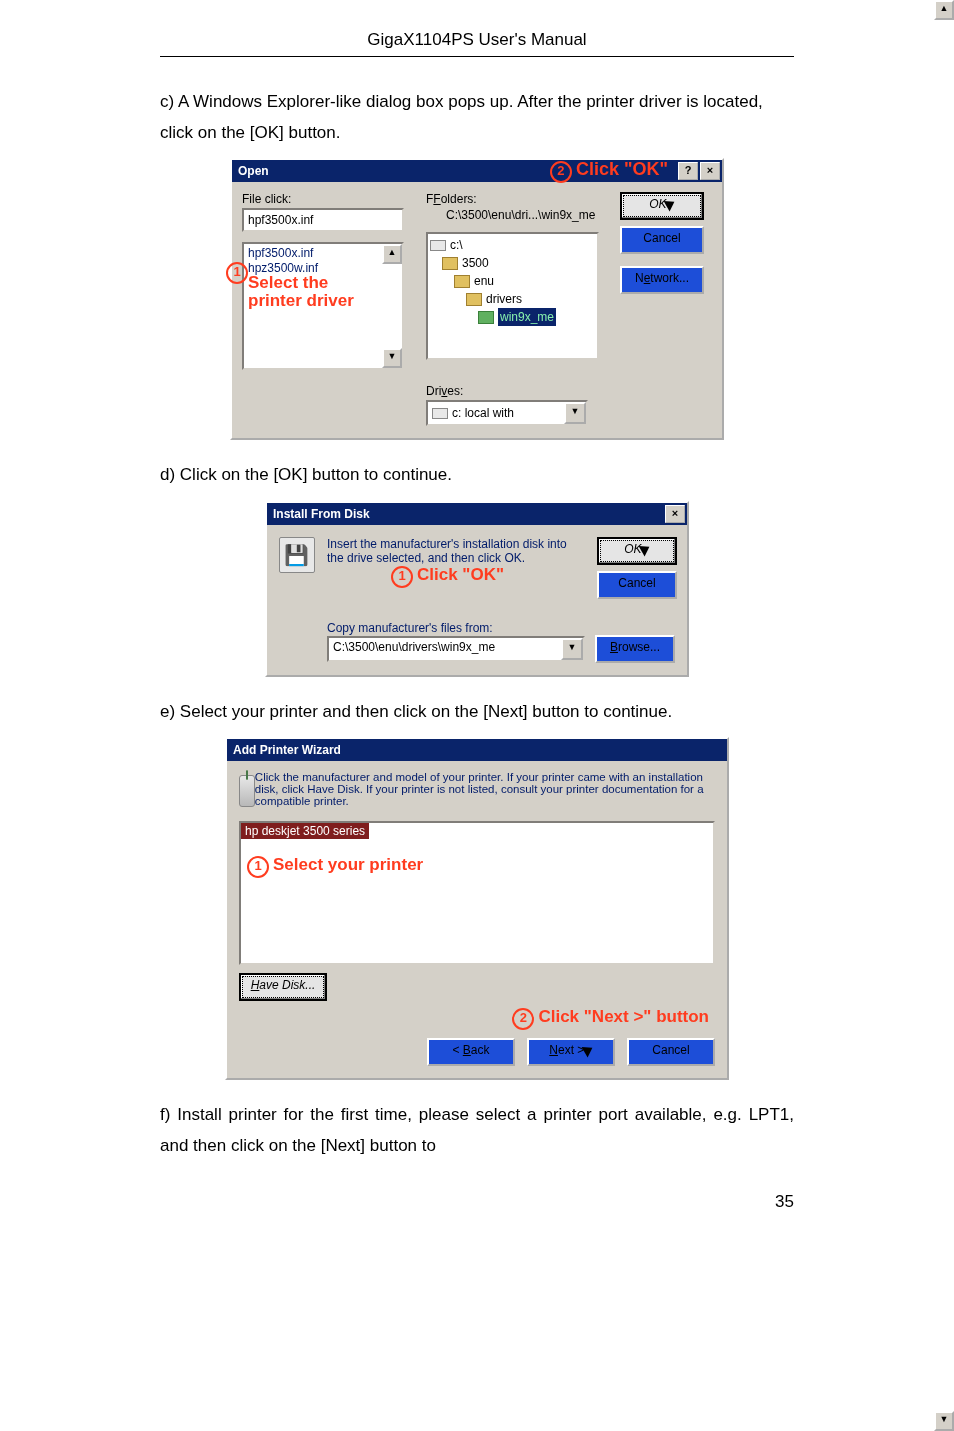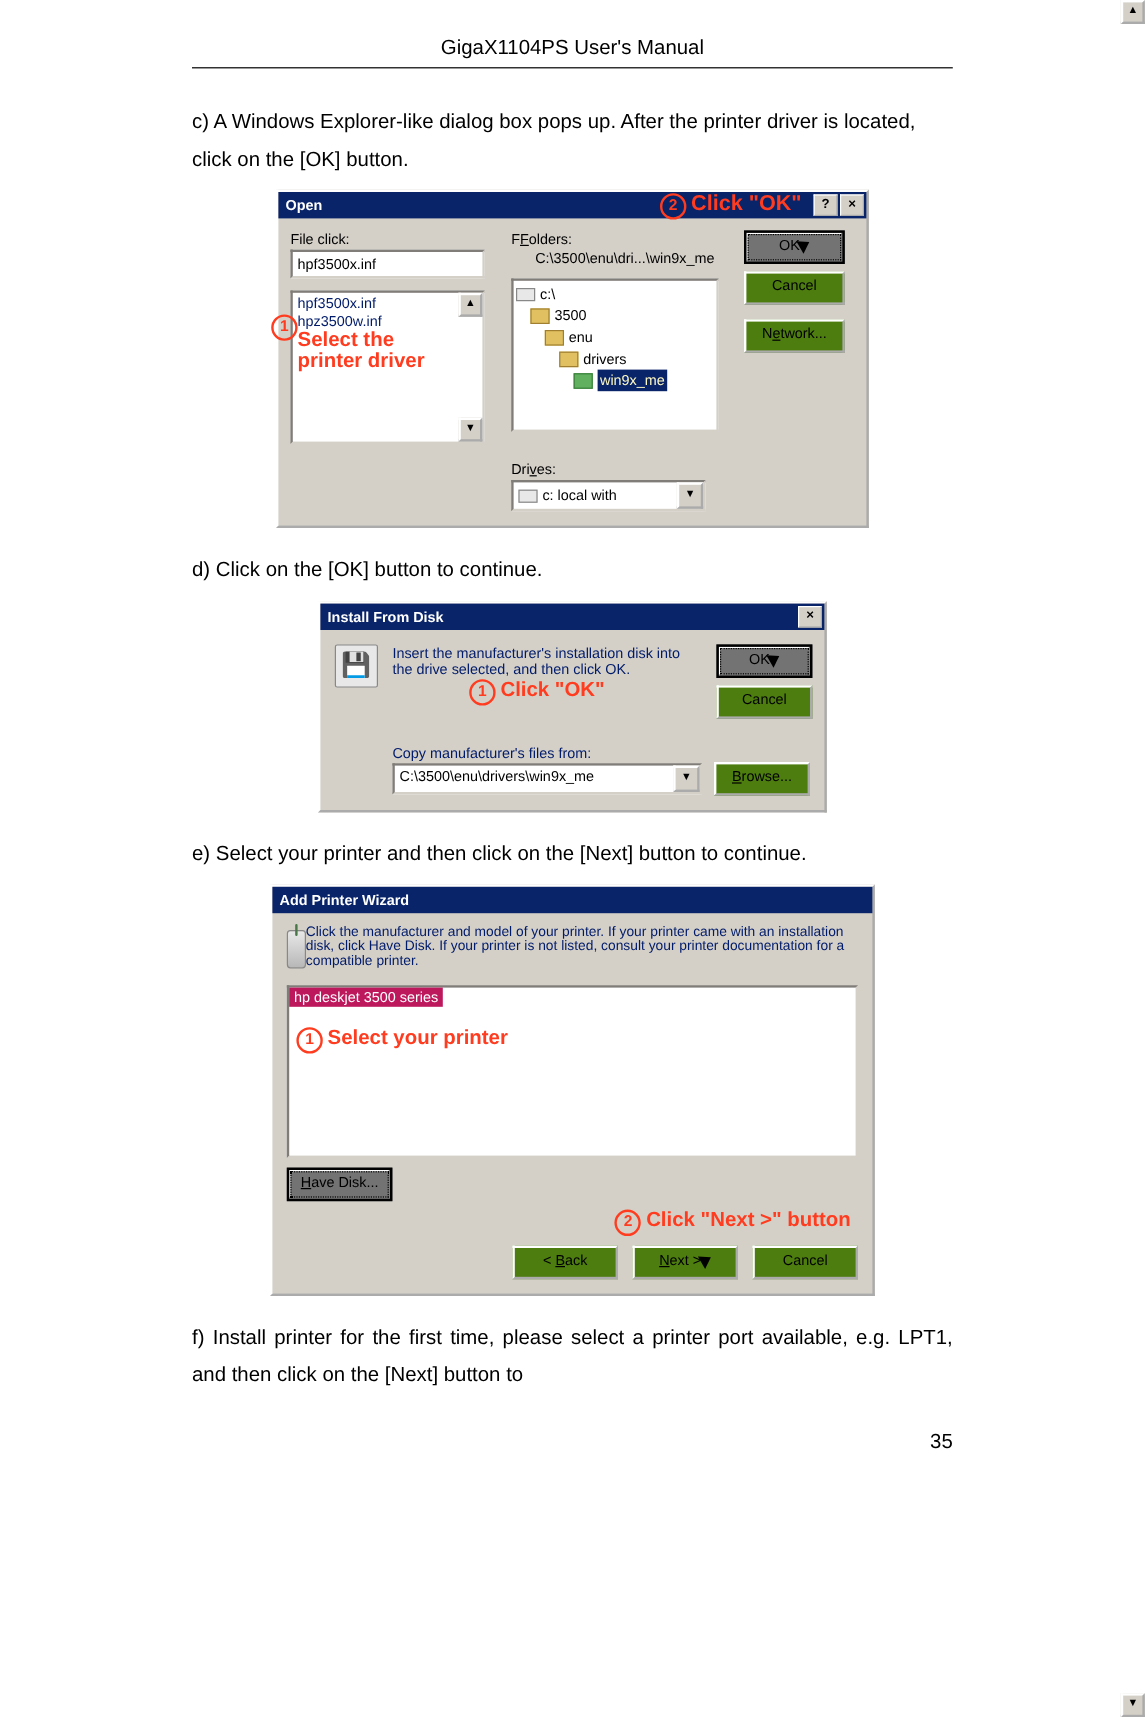--- a/index.html
+++ b/index.html
@@ -146,53 +146,54 @@
     display: flex;
     align-items: center;
     gap: 4px;
   }
   .folder-tree .ind1 { padding-left: 12px; }
   .folder-tree .ind2 { padding-left: 24px; }
   .folder-tree .ind3 { padding-left: 36px; }
   .folder-tree .ind4 { padding-left: 48px; }
   .folder-tree .sel {
     background: #0a246a;
-    color: #fef9c3;
+    color: #86efac;
     padding: 0 2px;
   }
   .fold-icon {
     width: 14px;
     height: 11px;
     display: inline-block;
   }
   .fold-closed { background: #e0c060; border: 1px solid #a08030; }
   .fold-open { background: #60b060; border: 1px solid #3a803a; }
   .drive-icon {
     width: 14px;
     height: 9px;
     display: inline-block;
     background: #e8e8e8;
     border: 1px solid #888;
   }
   .btn {
-    background: #4d7c0f;
+    background: #1d4ed8;
     border: 2px outset #fff;
     height: 24px;
     line-height: 20px;
     text-align: center;
     font-size: 12px;
     margin-bottom: 6px;
     width: 80px;
   }
   .btn.default {
     outline: 1px dotted #000;
     outline-offset: -4px;
     border: 2px solid #000;
-    background: #737373;
+    background: #e5e5e5;
     box-shadow: inset -1px -1px #808080, inset 1px 1px #fff;
+    font-style: italic;
   }
   .drives-row {
     margin-top: 14px;
     margin-left: 184px;
   }
   .drives-select {
     height: 22px;
     line-height: 18px;
     padding: 0 4px;
     width: 150px;
@@ -304,21 +305,21 @@
     padding: 0 12px;
     font-size: 12px;
     color: #001b6a;
   }
   .apw-list {
     margin: 2px 12px 8px 12px;
     height: 140px;
     padding: 0;
   }
   .apw-list .sel-row {
-    background: #be185d;
+    background: #7f1d1d;
     color: #fff;
     font-size: 12px;
     padding: 1px 4px;
     display: inline-block;
   }
   .apw-annot1 {
     color: #ff3c1f;
     font-weight: bold;
     font-size: 17px;
     padding: 16px 6px;

